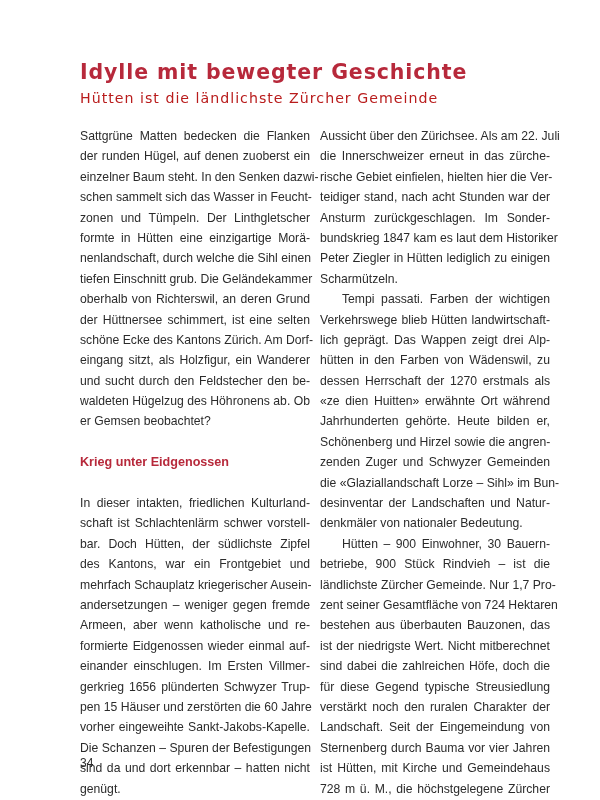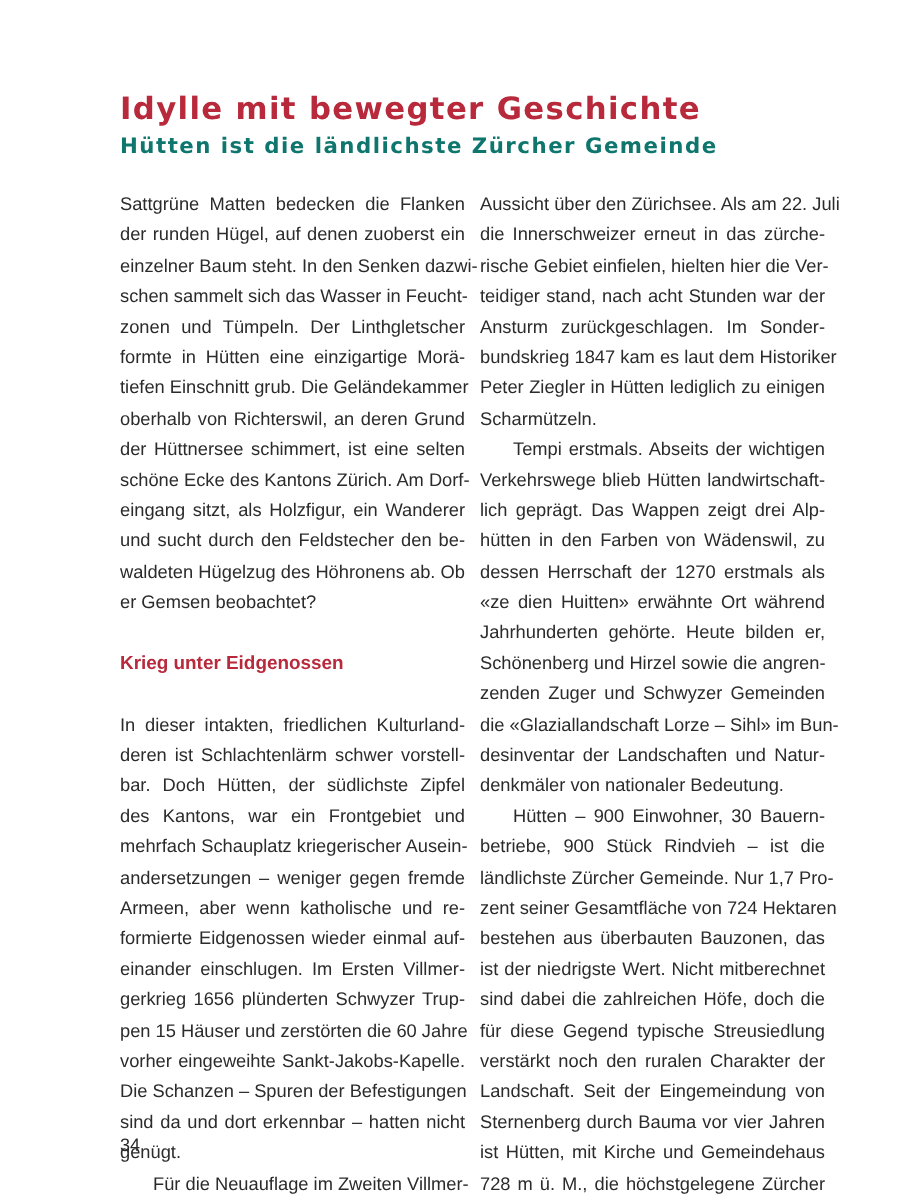--- a/index.html
+++ b/index.html
@@ -5,22 +5,22 @@
   html, body { margin: 0; padding: 0; background: #ffffff; }
   body { width: 600px; height: 800px; position: relative; overflow: hidden; }
   .page { position: absolute; left: 0; top: 0; width: 600px; height: 800px; background: #fff; }
   .title {
     position: absolute; left: 80px; top: 60px; margin: 0;
     font-family: "DejaVu Sans", sans-serif; font-weight: bold;
     font-size: 20.5px; letter-spacing: 0.9px; color: #b7293b; white-space: nowrap;
   }
   .subtitle {
     position: absolute; left: 80px; top: 90px; margin: 0;
-    font-family: "DejaVu Sans", sans-serif; font-weight: bold;
-    font-size: 14.2px; letter-spacing: 1px; color: #0f766e; white-space: nowrap;
+    font-family: "DejaVu Sans", sans-serif; font-weight: normal;
+    font-size: 14.2px; letter-spacing: 1px; color: #b91c1c; white-space: nowrap;
   }
   .col {
     position: absolute; top: 126px; width: 230px;
     font-family: "Liberation Sans", sans-serif; font-size: 12.2px;
     line-height: 20.4px; color: #2b2b2b;
   }
   .col.left { left: 80px; }
   .col.right { left: 320px; }
   .line { display: block; height: 20.4px; white-space: nowrap; text-align: justify; text-align-last: justify; }
   .line.last { text-align-last: left; }
@@ -43,35 +43,36 @@
   <h2 class="subtitle">Hütten ist die ländlichste Zürcher Gemeinde</h2>
 
   <div class="col left">
     <div>
         <span class="line">Sattgrüne Matten bedecken die Flanken</span>
         <span class="line">der runden Hügel, auf denen zuoberst ein</span>
         <span class="line">einzelner Baum steht. In den Senken dazwi-</span>
         <span class="line">schen sammelt sich das Wasser in Feucht-</span>
         <span class="line">zonen und Tümpeln. Der Linthgletscher</span>
         <span class="line">formte in Hütten eine einzigartige Morä-</span>
+        <span class="line">nenlandschaft, durch welche die Sihl einen</span>
         <span class="line">tiefen Einschnitt grub. Die Geländekammer</span>
         <span class="line">oberhalb von Richterswil, an deren Grund</span>
         <span class="line">der Hüttnersee schimmert, ist eine selten</span>
         <span class="line">schöne Ecke des Kantons Zürich. Am Dorf-</span>
         <span class="line">eingang sitzt, als Holzfigur, ein Wanderer</span>
         <span class="line">und sucht durch den Feldstecher den be-</span>
         <span class="line">waldeten Hügelzug des Höhronens ab. Ob</span>
         <span class="line last">er Gemsen beobachtet?</span>
       </div>
     <span class="gap"></span>
     <span class="heading">Krieg unter Eidgenossen</span>
     <span class="gap"></span>
     <div>
         <span class="line">In dieser intakten, friedlichen Kulturland-</span>
-        <span class="line">deren ist Schlachtenlärm schwer vorstell-</span>
+        <span class="line">schaft ist Schlachtenlärm schwer vorstell-</span>
         <span class="line">bar. Doch Hütten, der südlichste Zipfel</span>
         <span class="line">des Kantons, war ein Frontgebiet und</span>
         <span class="line">mehrfach Schauplatz kriegerischer Ausein-</span>
         <span class="line">andersetzungen – weniger gegen fremde</span>
         <span class="line">Armeen, aber wenn katholische und re-</span>
         <span class="line">formierte Eidgenossen wieder einmal auf-</span>
         <span class="line">einander einschlugen. Im Ersten Villmer-</span>
         <span class="line">gerkrieg 1656 plünderten Schwyzer Trup-</span>
         <span class="line">pen 15 Häuser und zerstörten die 60 Jahre</span>
         <span class="line">vorher eingeweihte Sankt-Jakobs-Kapelle.</span>
@@ -89,21 +90,21 @@
         <span class="line">Aussicht über den Zürichsee. Als am 22. Juli</span>
         <span class="line">die Innerschweizer erneut in das zürche-</span>
         <span class="line">rische Gebiet einfielen, hielten hier die Ver-</span>
         <span class="line">teidiger stand, nach acht Stunden war der</span>
         <span class="line">Ansturm zurückgeschlagen. Im Sonder-</span>
         <span class="line">bundskrieg 1847 kam es laut dem Historiker</span>
         <span class="line">Peter Ziegler in Hütten lediglich zu einigen</span>
         <span class="line last">Scharmützeln.</span>
       </div>
     <div>
-        <span class="line indent">Tempi erstmals. Abseits der wichtigen</span>
+        <span class="line indent">Tempi passati. Farben der wichtigen</span>
         <span class="line">Verkehrswege blieb Hütten landwirtschaft-</span>
         <span class="line">lich geprägt. Das Wappen zeigt drei Alp-</span>
         <span class="line">hütten in den Farben von Wädenswil, zu</span>
         <span class="line">dessen Herrschaft der 1270 erstmals als</span>
         <span class="line">«ze dien Huitten» erwähnte Ort während</span>
         <span class="line">Jahrhunderten gehörte. Heute bilden er,</span>
         <span class="line">Schönenberg und Hirzel sowie die angren-</span>
         <span class="line">zenden Zuger und Schwyzer Gemeinden</span>
         <span class="line">die «Glaziallandschaft Lorze – Sihl» im Bun-</span>
         <span class="line">desinventar der Landschaften und Natur-</span>

